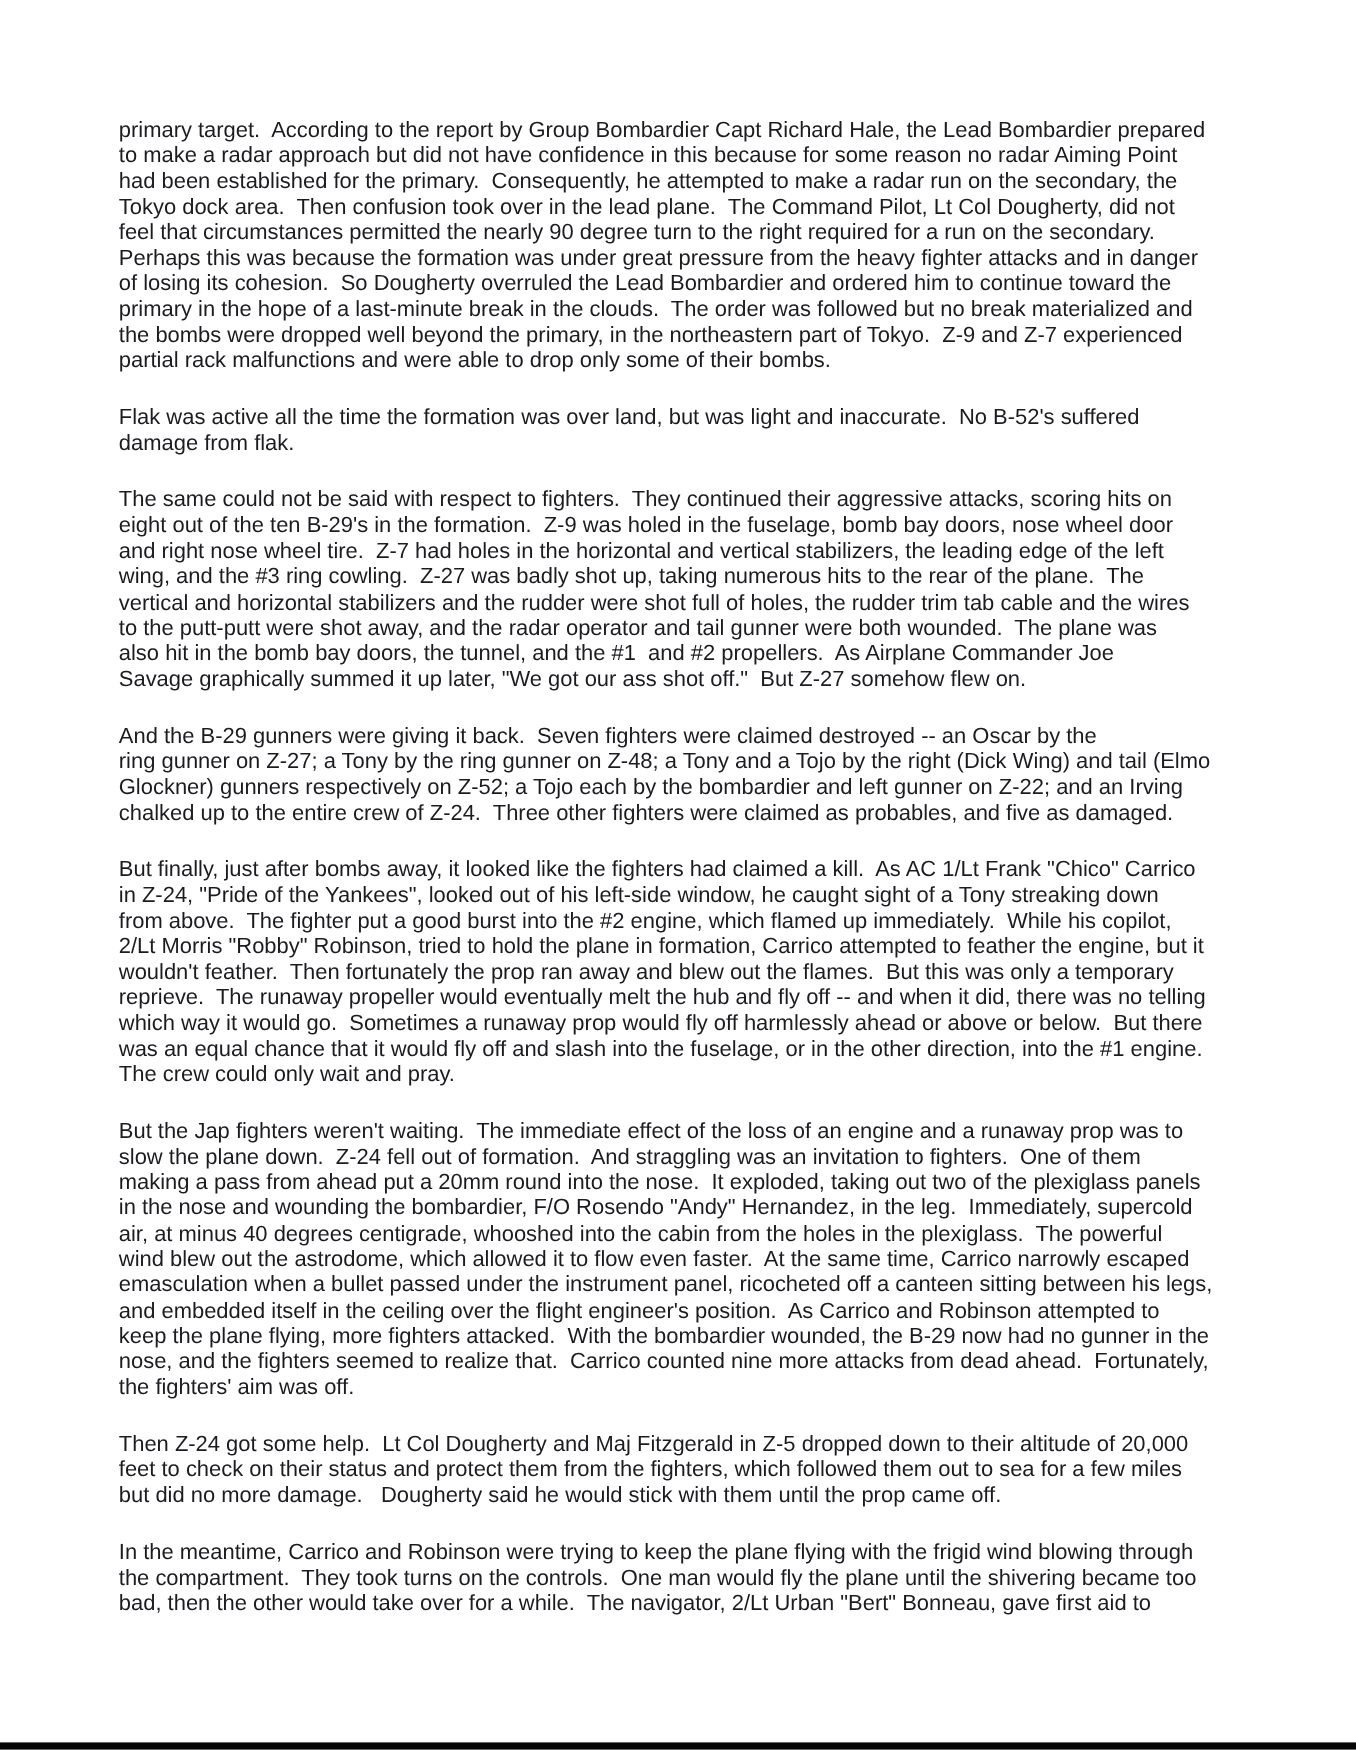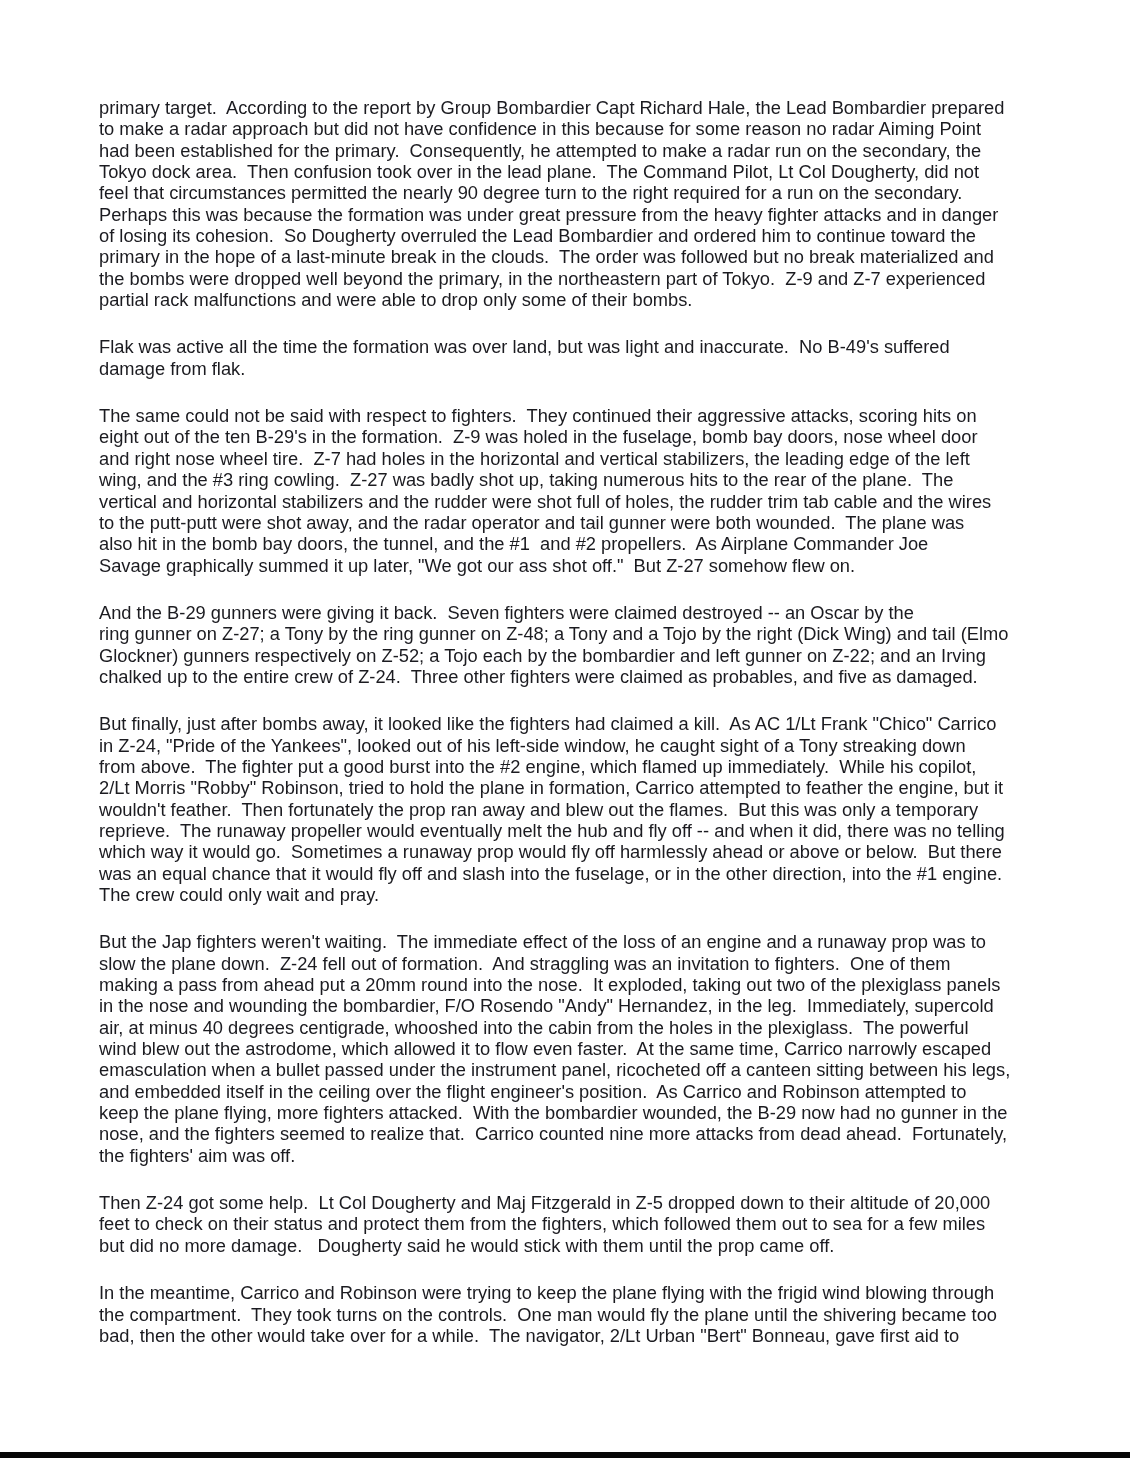--- a/index.html
+++ b/index.html
@@ -49,21 +49,21 @@
       <p class="para">primary target.  According to the report by Group Bombardier Capt Richard Hale, the Lead Bombardier prepared
 to make a radar approach but did not have confidence in this because for some reason no radar Aiming Point
 had been established for the primary.  Consequently, he attempted to make a radar run on the secondary, the
 Tokyo dock area.  Then confusion took over in the lead plane.  The Command Pilot, Lt Col Dougherty, did not
 feel that circumstances permitted the nearly 90 degree turn to the right required for a run on the secondary.
 Perhaps this was because the formation was under great pressure from the heavy fighter attacks and in danger
 of losing its cohesion.  So Dougherty overruled the Lead Bombardier and ordered him to continue toward the
 primary in the hope of a last-minute break in the clouds.  The order was followed but no break materialized and
 the bombs were dropped well beyond the primary, in the northeastern part of Tokyo.  Z-9 and Z-7 experienced
 partial rack malfunctions and were able to drop only some of their bombs.</p>
-      <p class="para">Flak was active all the time the formation was over land, but was light and inaccurate.  No B-49's suffered
+      <p class="para">Flak was active all the time the formation was over land, but was light and inaccurate.  No B-52's suffered
 damage from flak.</p>
       <p class="para">The same could not be said with respect to fighters.  They continued their aggressive attacks, scoring hits on
 eight out of the ten B-29's in the formation.  Z-9 was holed in the fuselage, bomb bay doors, nose wheel door
 and right nose wheel tire.  Z-7 had holes in the horizontal and vertical stabilizers, the leading edge of the left
 wing, and the #3 ring cowling.  Z-27 was badly shot up, taking numerous hits to the rear of the plane.  The
 vertical and horizontal stabilizers and the rudder were shot full of holes, the rudder trim tab cable and the wires
 to the putt-putt were shot away, and the radar operator and tail gunner were both wounded.  The plane was
 also hit in the bomb bay doors, the tunnel, and the #1  and #2 propellers.  As Airplane Commander Joe
 Savage graphically summed it up later, "We got our ass shot off."  But Z-27 somehow flew on.</p>
       <p class="para">And the B-29 gunners were giving it back.  Seven fighters were claimed destroyed -- an Oscar by the

